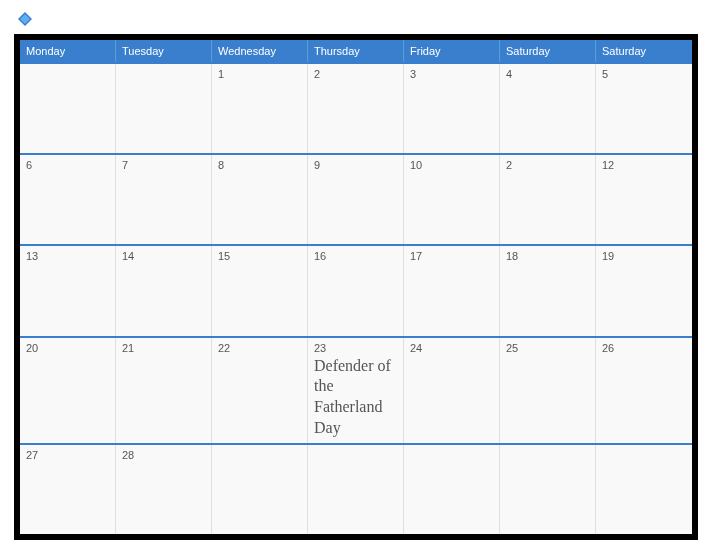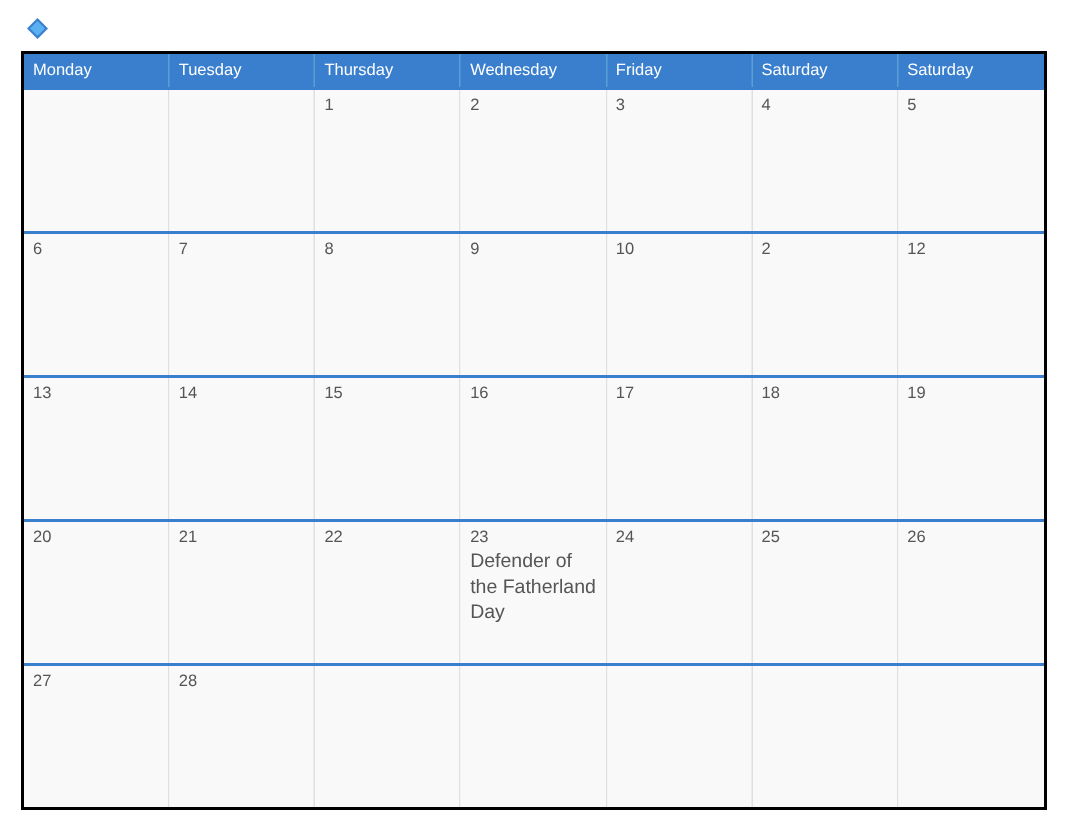--- a/index.html
+++ b/index.html
@@ -50,21 +50,21 @@
     }
     .country {
       font-size: 14px;
       color: #333;
       font-weight: normal;
     }
     .calendar {
       flex: 1;
       display: flex;
       flex-direction: column;
-      border: 2px solid #000000;
+      border: 6px solid #000000;
     }
     .cal-header-row {
       display: grid;
       grid-template-columns: repeat(7, 1fr);
       background: #3a7fce;
     }
     .cal-header-cell {
       color: #fff;
       font-size: 11px;
       padding: 5px 6px;
@@ -101,24 +101,25 @@
     .cal-cell.empty {
       background: #f9f9f9;
     }
     .day-num {
       font-size: 11px;
       color: #555;
       display: block;
       margin-bottom: 2px;
     }
     .event-text {
-      font-size: 13px;
+      font-size: 16px;
       color: #555;
       line-height: 1.3;
       margin-top: 2px;
+      font-family: Liberation Serif, serif;
     }
   </style>
 </head>
 <body>
 
 <div class="page">
   <div class="header">
     <div class="logo">
       <span class="logo-text-general"></span>
       <svg class="logo-icon" viewBox="0 0 18 18">
@@ -128,22 +129,22 @@
       <span class="logo-text-blue"></span>
     </div>
     <div class="title"></div>
     <div class="country"></div>
   </div>
 
   <div class="calendar">
     <div class="cal-header-row">
     <div class="cal-header-cell">Monday</div>
         <div class="cal-header-cell">Tuesday</div>
+        <div class="cal-header-cell">Wednesday</div>
         <div class="cal-header-cell">Thursday</div>
-        <div class="cal-header-cell">Wednesday</div>
         <div class="cal-header-cell">Friday</div>
         <div class="cal-header-cell">Saturday</div>
         <div class="cal-header-cell">Saturday</div>
       </div>
     <div class="cal-body">
     <div class="cal-week">
           <div class="cal-cell empty"></div>
           <div class="cal-cell empty"></div>
           <div class="cal-cell">
             <span class="day-num">1</span>

